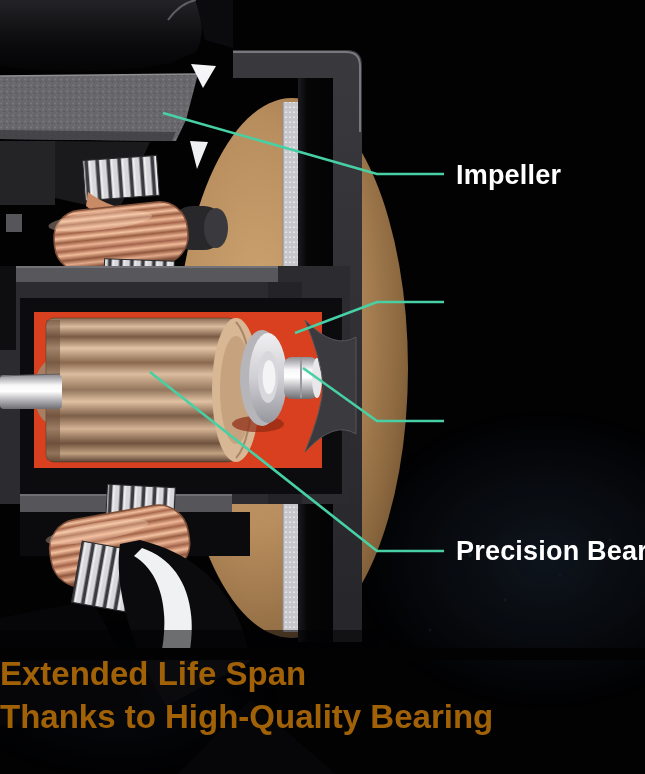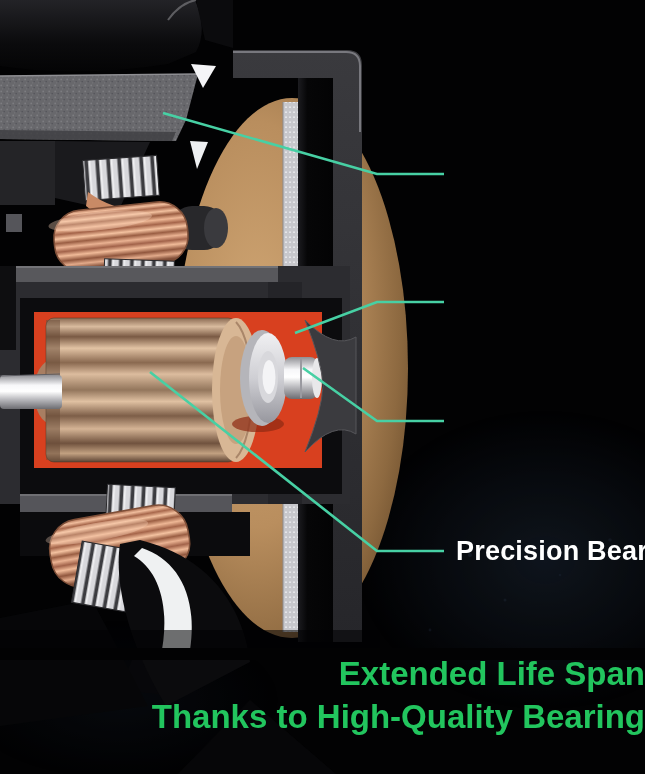--- a/index.html
+++ b/index.html
@@ -11,22 +11,22 @@
   .label{
     position:absolute;left:456px;transform:translateY(-50%);
     color:#ffffff;font-size:27px;font-weight:700;white-space:nowrap;
     letter-spacing:0.2px;
   }
   .label-impeller{top:175px;}
   .label-lubricant{top:301px;}
   .label-steel-shaft{top:420px;}
   .label-precision-bearing{top:551px;}
   .caption{
-    position:absolute;left:0;right:0;top:652px;text-align:right;
-    color:#22c55e;font-size:33px;font-weight:700;line-height:43px;
+    position:absolute;left:0;right:0;top:652px;text-align:left;
+    color:#a16207;font-size:33px;font-weight:700;line-height:43px;
   }
 </style>
 </head>
 <body>
 
 <div class="stage">
 
   <svg class="scene" viewBox="0 0 645 774" xmlns="http://www.w3.org/2000/svg">
     <defs>
       <linearGradient id="gGloss" x1="0" y1="0" x2="0" y2="1">
@@ -238,20 +238,21 @@
     <rect x="0" y="648" width="645" height="12" fill="#020203"></rect>
 
     <g fill="none" stroke-width="2.6">
       <polyline points="163,113 377,174 444,174" stroke="#47d0a4"></polyline>
       <polyline points="295,333 377,302 444,302" stroke="#47d0a4"></polyline>
       <polyline points="303,368 377,421 444,421" stroke="#47d0a4"></polyline>
       <polyline points="150,372 377,551 444,551" stroke="#47d0a4"></polyline>
     </g>
   </svg>
 
+  <div class="label label-impeller">Impeller</div>
   <div class="label label-precision-bearing">Precision Bearing</div>
 
   <div class="caption">
     <div>Extended Life Span</div>
     <div>Thanks to High-Quality Bearing</div>
   </div>
 
 </div>
 
 </body></html>

